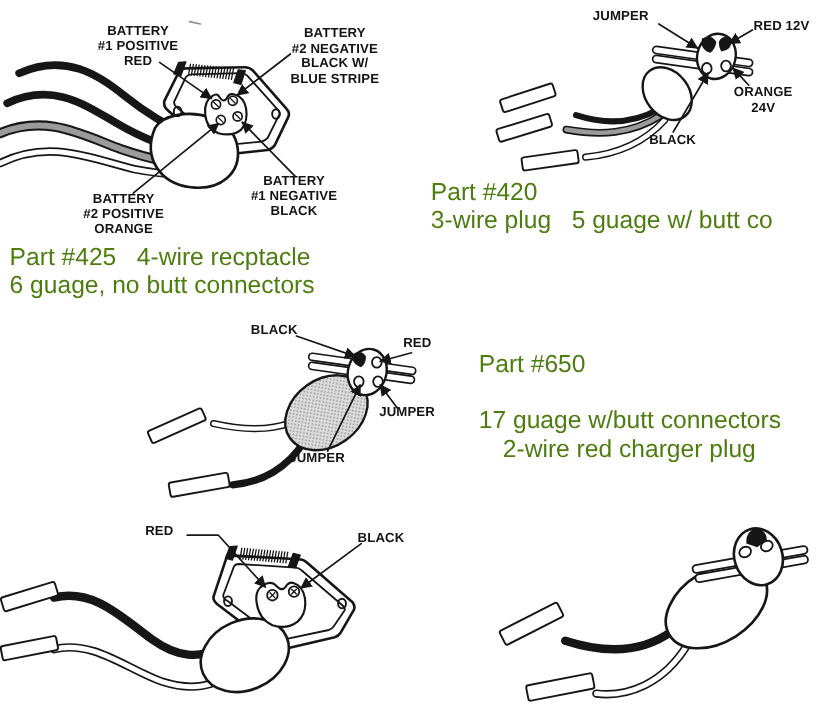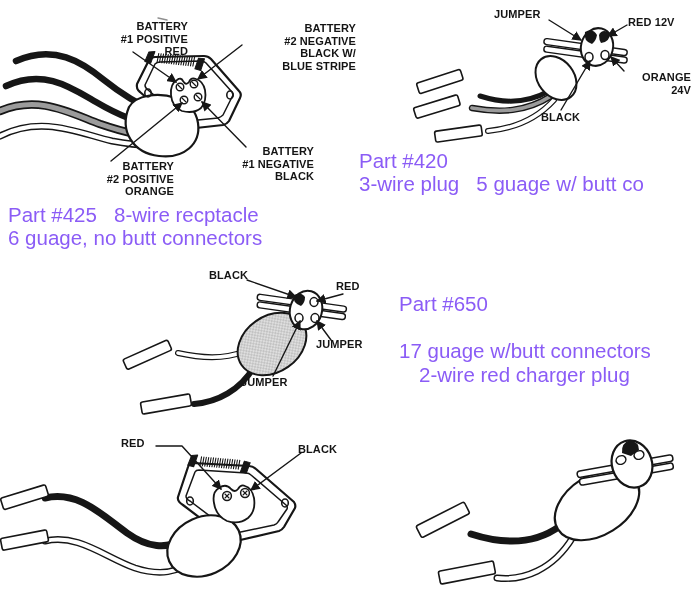--- a/index.html
+++ b/index.html
@@ -2,22 +2,22 @@
 <html><head>
 <meta charset="utf-8">
 <style>
   html,body{margin:0;padding:0;background:#fff;}
   .stage{position:relative;width:700px;height:599px;background:#ffffff;overflow:hidden;
          font-family:"Liberation Sans",sans-serif;color:#141414;}
   .art{position:absolute;left:0;top:0;}
   .sec{display:contents;}
   .lbl{position:absolute;font-weight:700;font-size:11px;line-height:12.6px;letter-spacing:.1px;
        white-space:pre-wrap;color:#141414;}
-  .ctr{text-align:right;margin-left:26px;}
-  .cap{position:absolute;font-size:20.5px;line-height:23px;white-space:pre;color:#8b5cf6;}
+  .ctr{text-align:center;}
+  .cap{position:absolute;font-size:20.5px;line-height:23px;white-space:pre;color:#4d7c0f;}
 </style>
 </head>
 <body>
 
 <div class="stage">
 
   <svg class="art" width="700" height="599" viewBox="0 0 700 599" fill="none" stroke-linecap="round" stroke-linejoin="round">
     <defs>
       <marker id="arr" viewBox="0 0 8 8" refX="7" refY="4" markerWidth="7" markerHeight="7" orient="auto">
         <path d="M0,0 L8,4 L0,8 Z" fill="#161616"></path>
@@ -224,21 +224,21 @@
     <div class="lbl ctr" style="left:228px;top:22px;width:102px;">BATTERY
 #2 NEGATIVE
 BLACK W/
 BLUE STRIPE</div>
     <div class="lbl ctr" style="left:202px;top:145px;width:86px;">BATTERY
 #1 NEGATIVE
 BLACK</div>
     <div class="lbl ctr" style="left:58px;top:160px;width:90px;">BATTERY
 #2 POSITIVE
 ORANGE</div>
-    <div class="cap" style="left:8px;top:203px;">Part #425   8-wire recptacle</div>
+    <div class="cap" style="left:8px;top:203px;">Part #425   4-wire recptacle</div>
     <div class="cap" style="left:8px;top:226px;">6 guage, no butt connectors</div>
   </div>
 
   <div class="sec">
     <div class="lbl" style="left:494px;top:8px;">JUMPER</div>
     <div class="lbl" style="left:628px;top:16px;text-align:center;">RED 12V</div>
     <div class="lbl ctr" style="left:607px;top:71px;width:58px;">ORANGE
 24V</div>
     <div class="lbl" style="left:541px;top:111px;">BLACK</div>
     <div class="cap" style="left:359px;top:149px;">Part #420</div>

